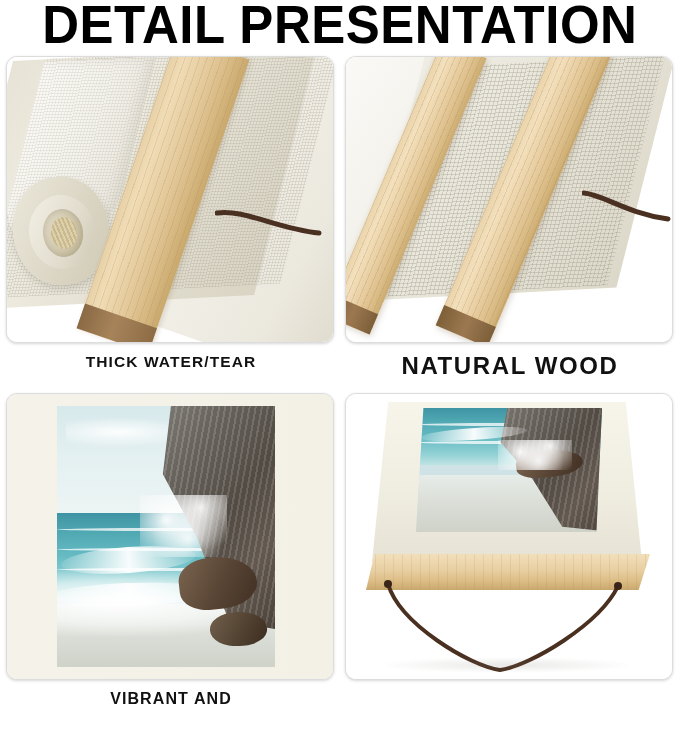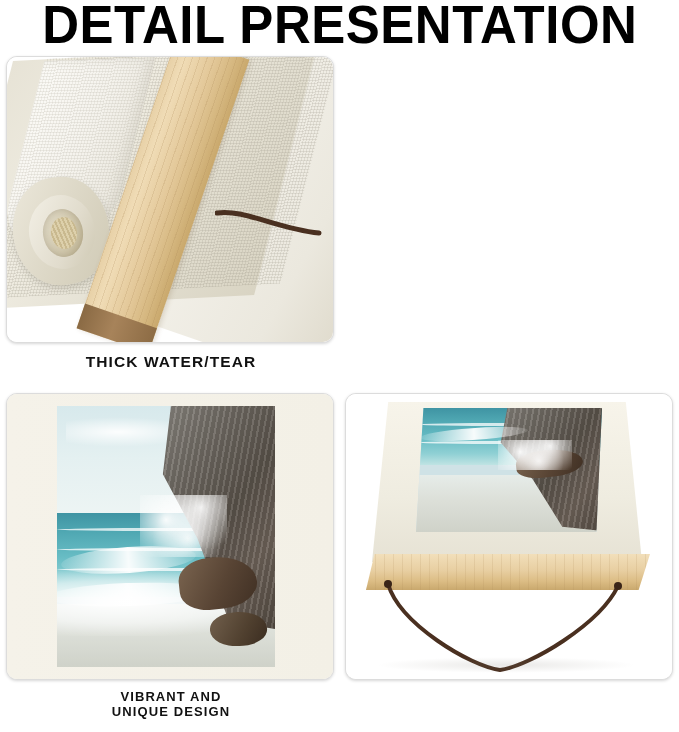--- a/index.html
+++ b/index.html
@@ -75,21 +75,21 @@
     margin-top: 10px;
     text-align: center;
     color: #111111;
     font-weight: bold;
     letter-spacing: 1.1px;
     line-height: 1.12;
     text-transform: uppercase;
   }
   .caption.small  { font-size: 15.5px; }
   .caption.large  { font-size: 24px; letter-spacing: 1.6px; }
-  .caption.medium { font-size: 13px; }
+  .caption.medium { font-size: 16px; }
   .caption .line { display: block; white-space: nowrap; }
 
   
   .p1 { position: absolute; inset: 0; background: #ffffff; }
   .p1 .sheet-back {
     position: absolute;
     left: 6px; top: 4px;
     width: 300px; height: 250px;
     background: linear-gradient(115deg, #e7e3d6 0%, #efece1 35%, #e2ded0 70%, #d9d4c3 100%);
     transform: skewX(-17deg) rotate(-3deg);
@@ -393,20 +393,43 @@
           <svg class="cord" viewBox="0 0 110 50">
             <path d="M2 6 C 30 2, 62 22, 104 26" stroke="#4a3020" stroke-width="5" fill="none" stroke-linecap="round"></path>
           </svg>
         </div>
       </div>
       <div class="caption small">
         <span class="line">THICK WATER/TEAR</span>
       </div>
     </div>
 
+    <div class="cell cell-2">
+      <div class="card">
+        <div class="p2">
+          <div class="canvas-sheet"></div>
+          <div class="canvas-sheet2"></div>
+          <div class="mesh"></div>
+          <div class="board board-a">
+            <div class="board-grain"></div>
+            <div class="board-end"></div>
+          </div>
+          <div class="board board-b">
+            <div class="board-grain"></div>
+            <div class="board-end"></div>
+          </div>
+          <svg class="cord2" viewBox="0 0 90 48">
+            <path d="M2 4 C 22 6, 44 24, 86 30" stroke="#4a3020" stroke-width="5" fill="none" stroke-linecap="round"></path>
+          </svg>
+        </div>
+      </div>
+      <div class="caption large">
+        <span class="line">NATURAL WOOD</span>
+      </div>
+    </div>
 
     <div class="cell cell-3">
       <div class="card">
         <div class="p3">
           <div class="mat"></div>
           <div class="art">
             <div class="sky">
               <div class="sky-cloud"></div>
             </div>
             <div class="sea">
@@ -422,21 +445,20 @@
               <div class="cliff-tex"></div>
             </div>
             <div class="spray"></div>
             <div class="rock-a"></div>
             <div class="rock-b"></div>
           </div>
         </div>
       </div>
       <div class="caption medium">
         <span class="line">VIBRANT AND</span>
-        <span class="line">UNIQUE DESIGN</span>
       </div>
     </div>
 
     <div class="cell cell-4">
       <div class="card">
         <div class="p4">
           <div class="board-canvas"></div>
           <div class="art-inset">
             <div class="sea" style="top:0; height:46%">
               <div class="sea-band" style="top:26%"></div>

